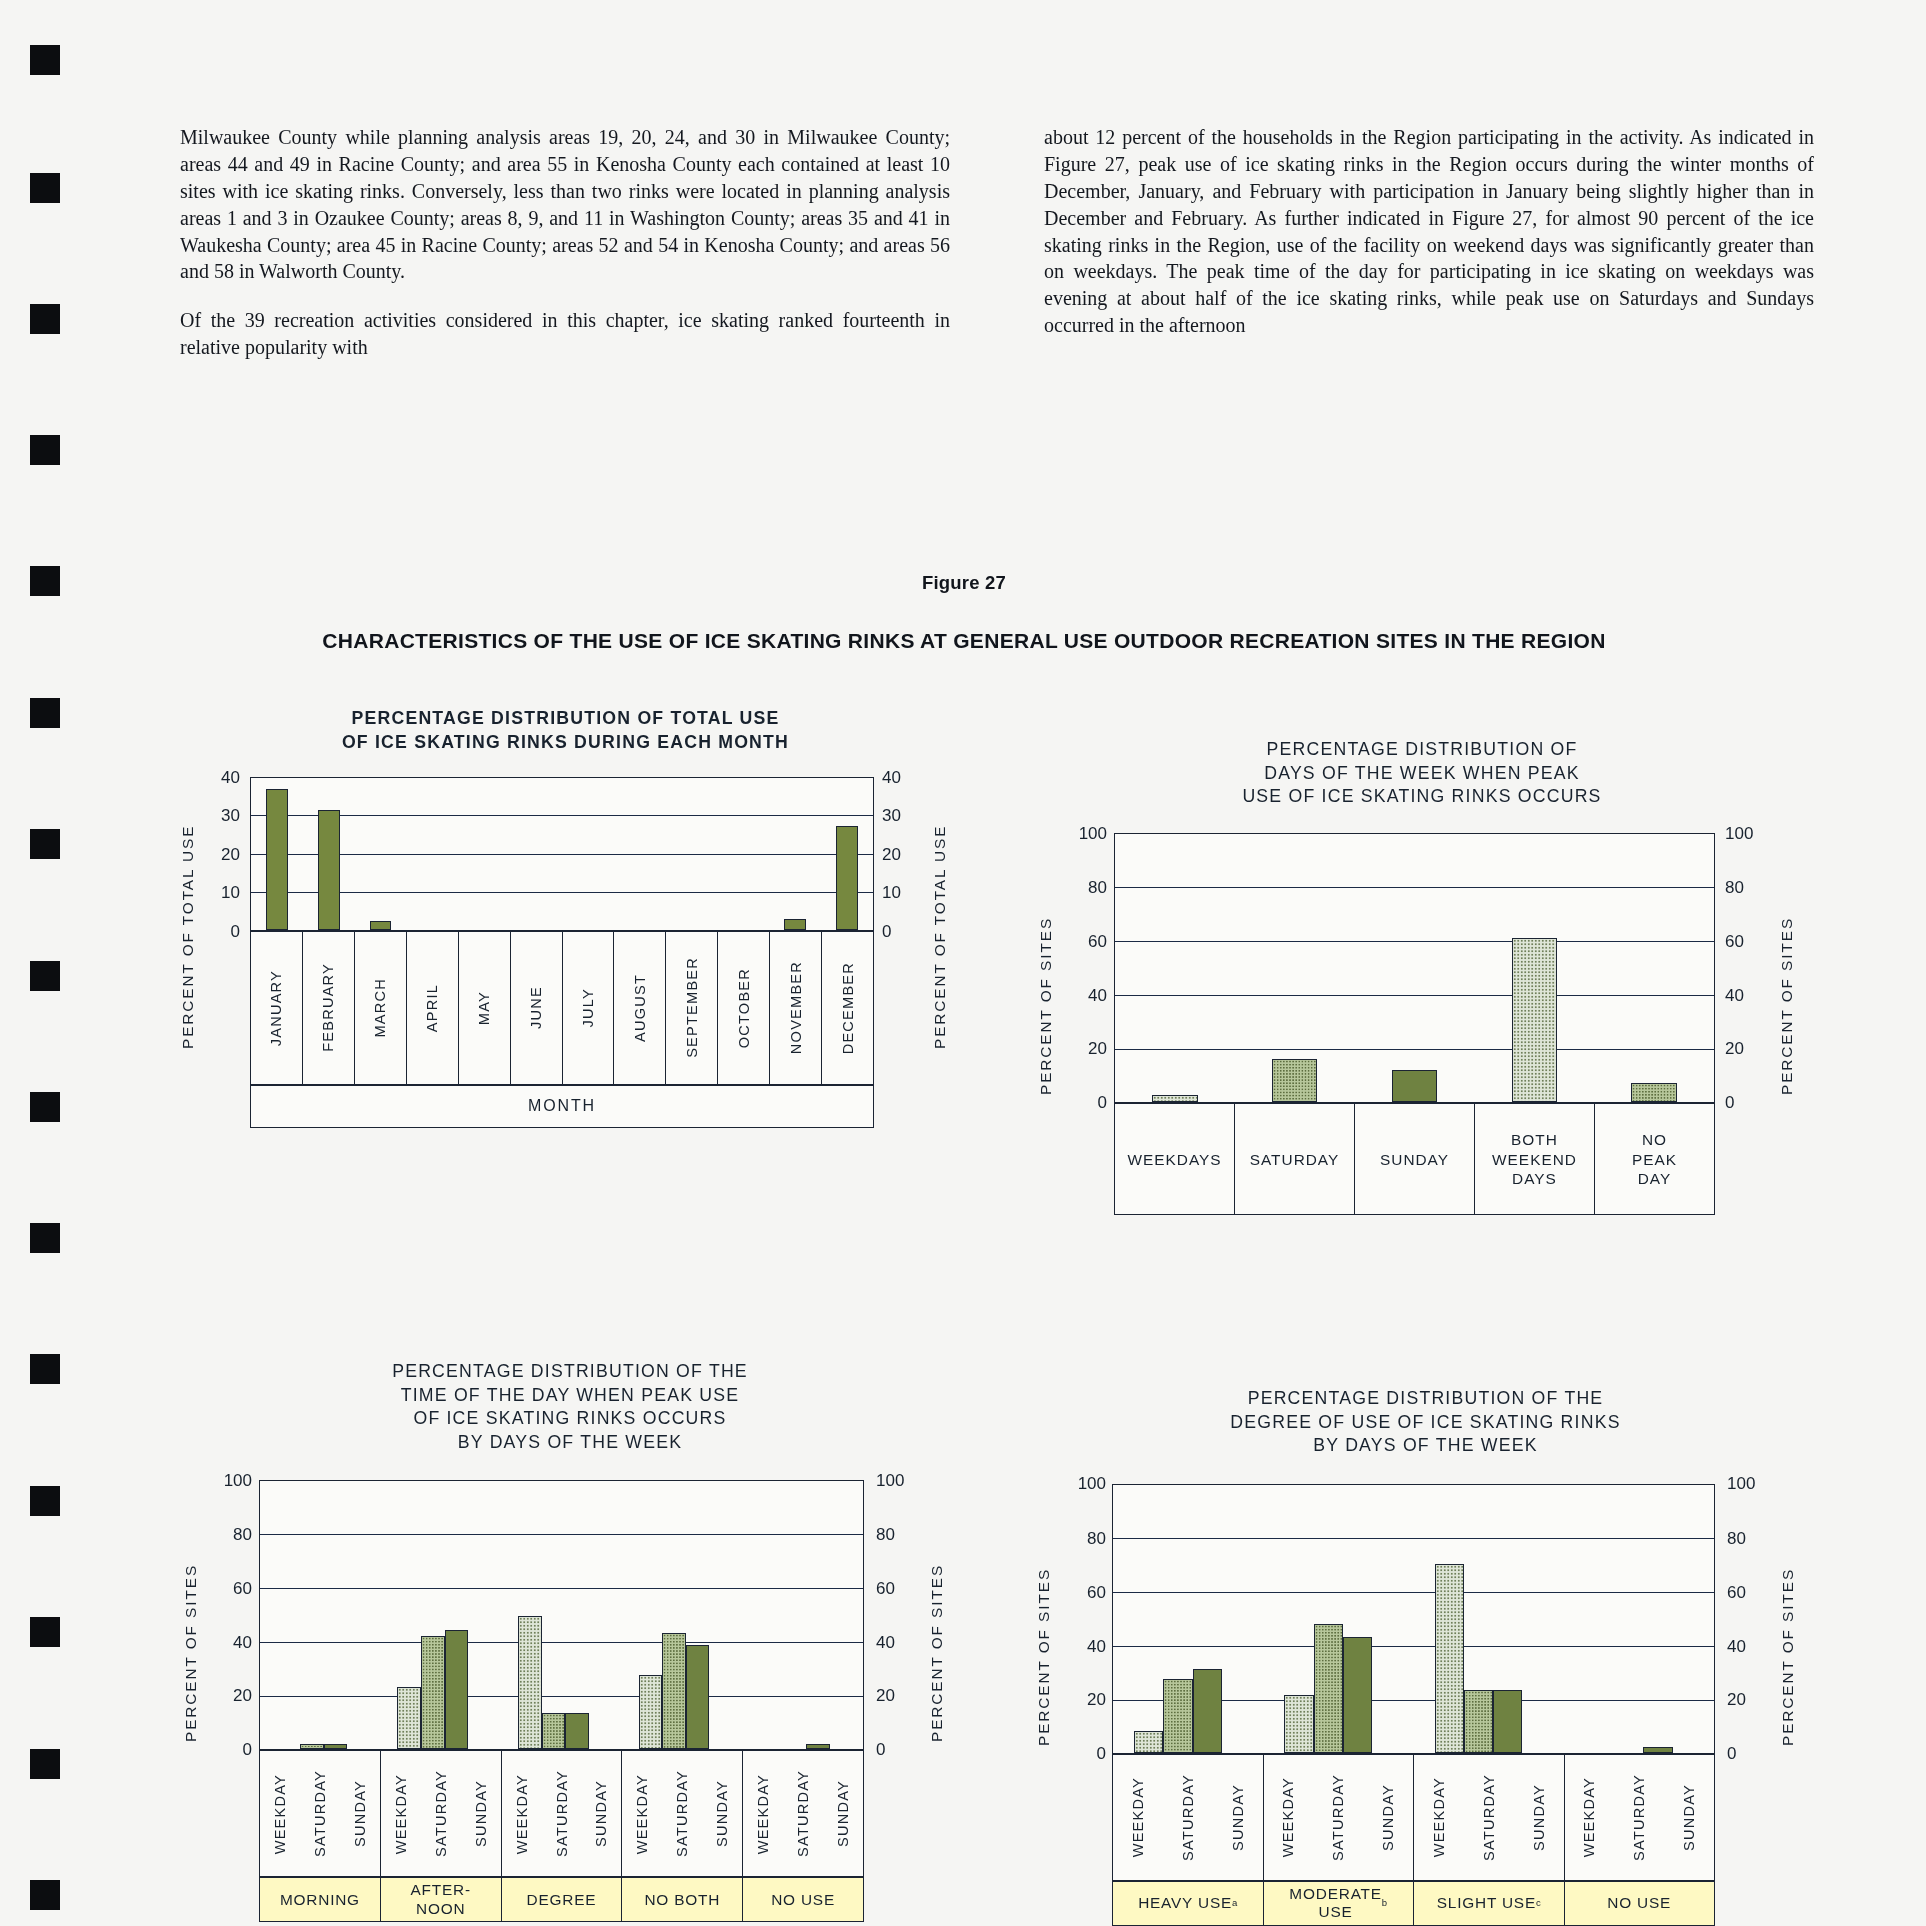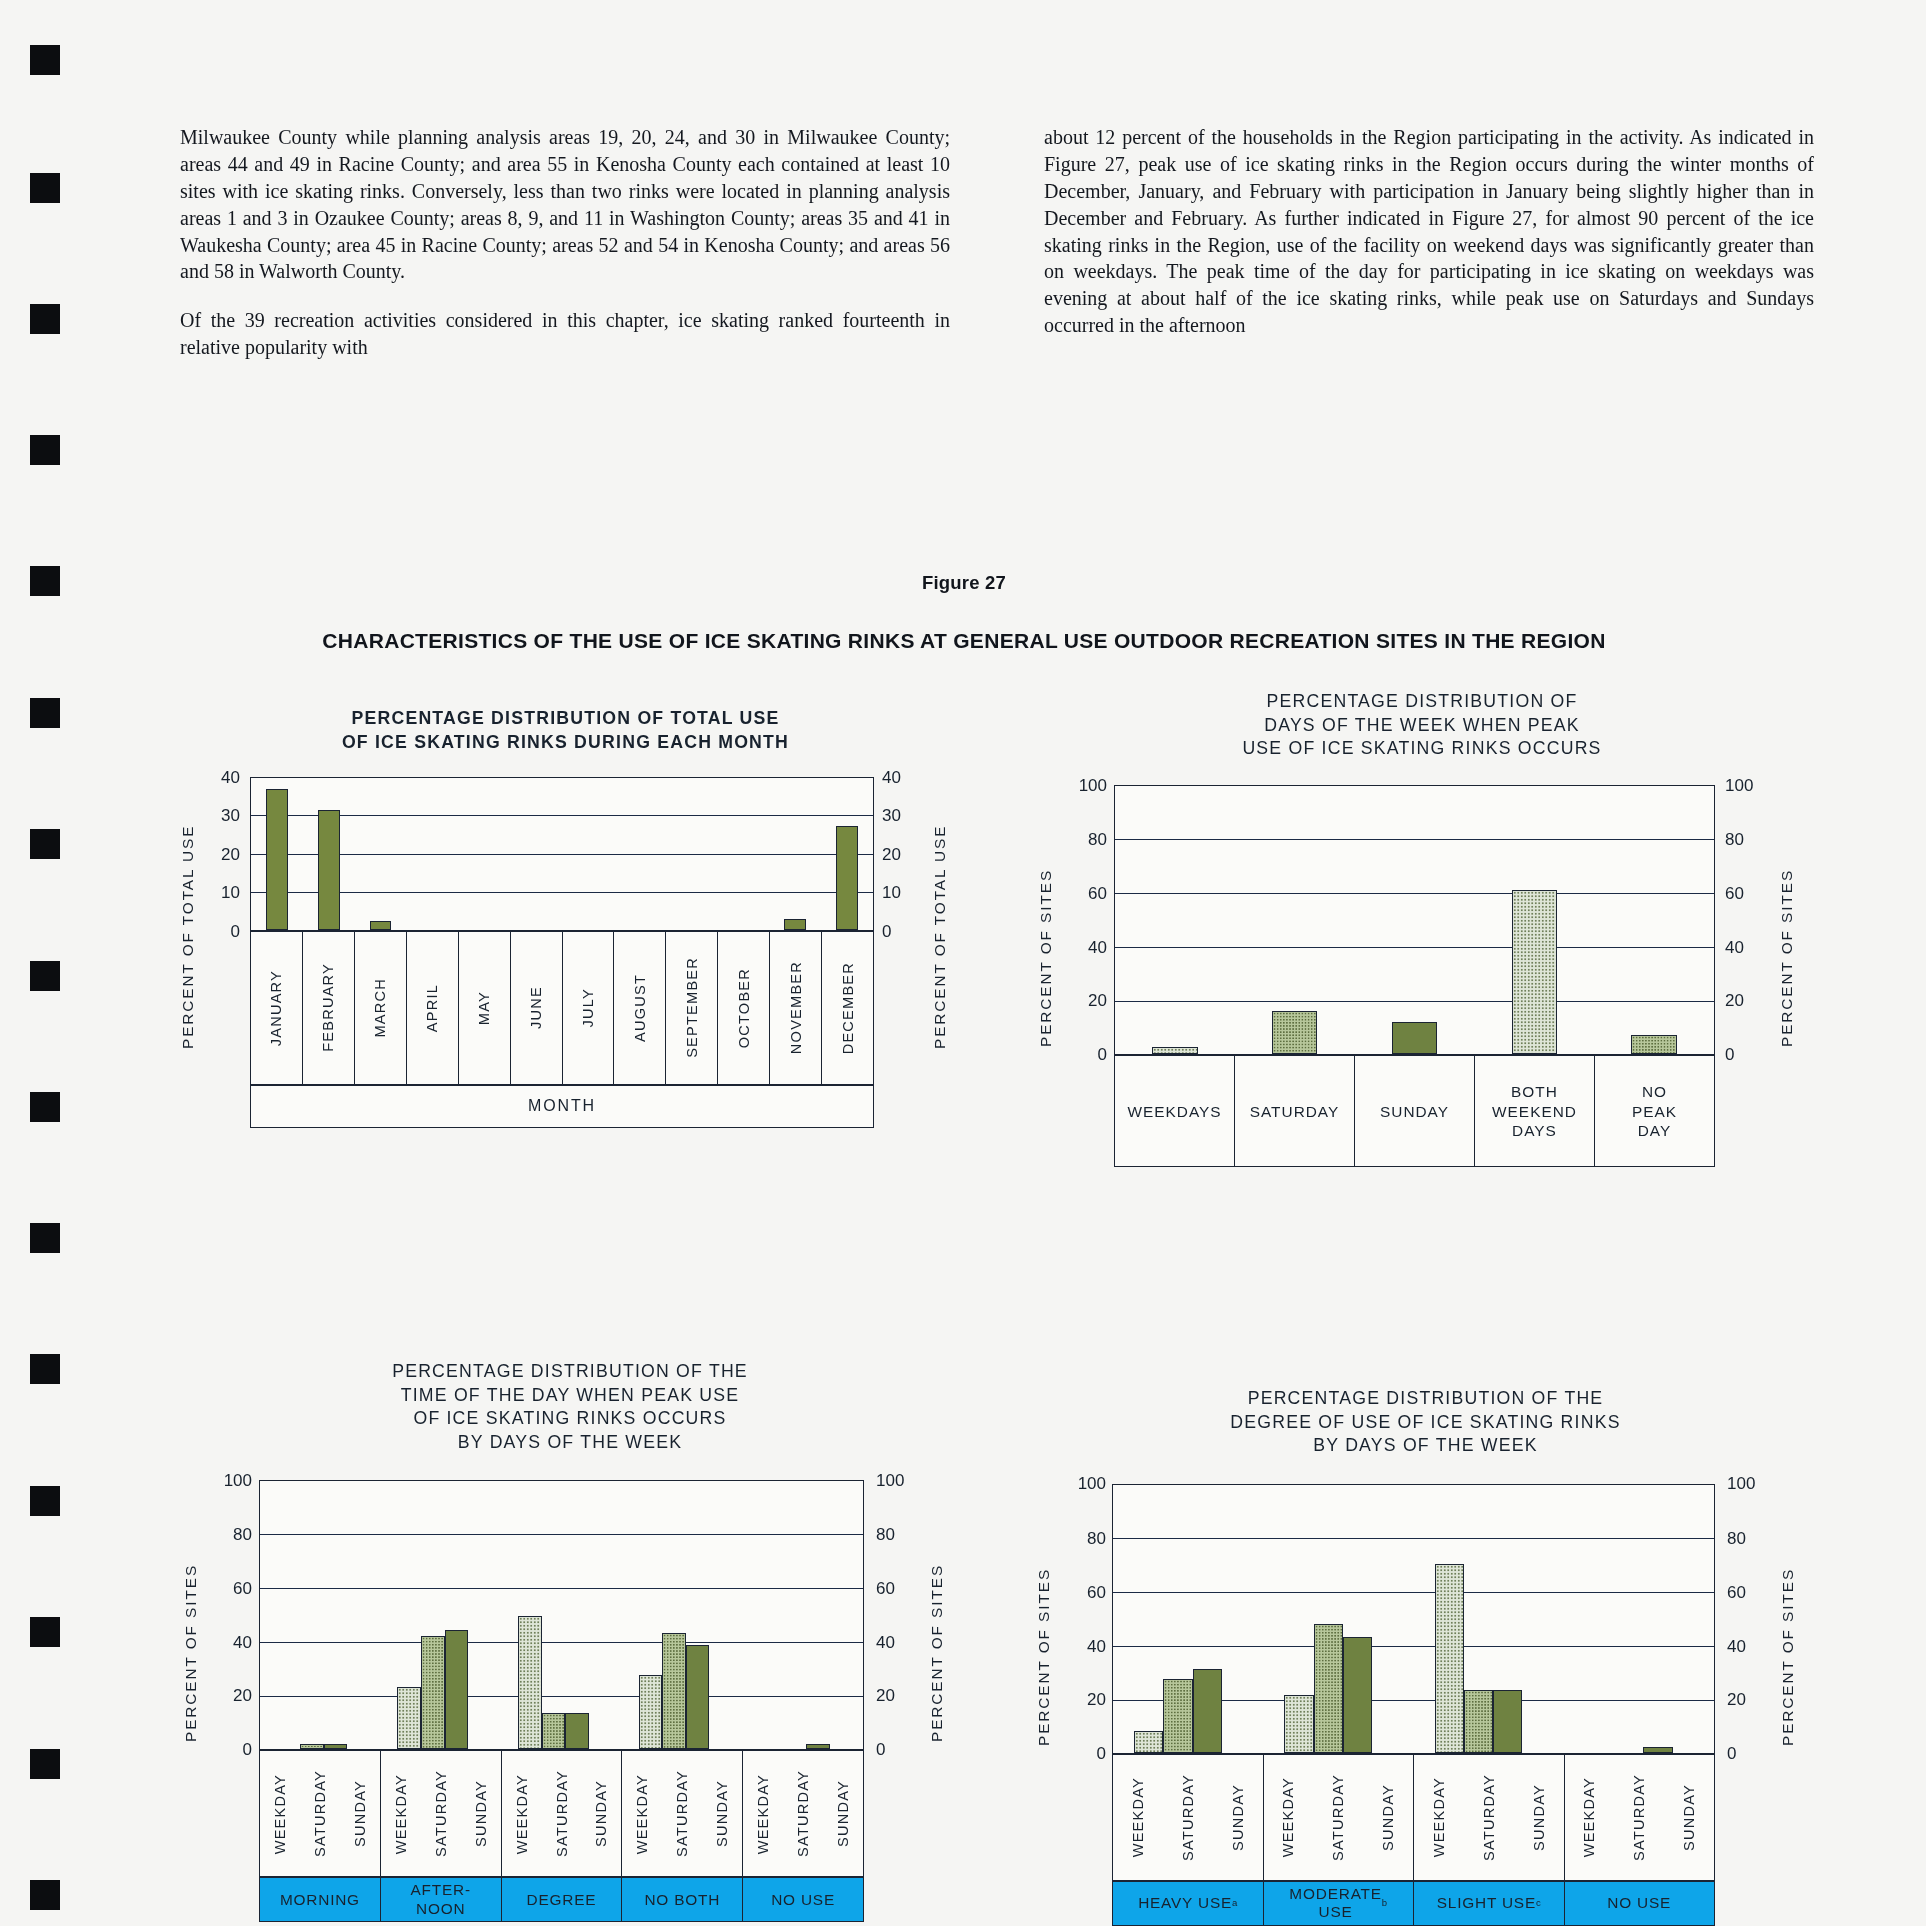--- a/index.html
+++ b/index.html
@@ -54,21 +54,21 @@
   .cats{position:absolute;border:1.9px solid #1b2433;box-sizing:border-box;display:flex;background:#fbfbf9;}
   .catcell{flex:1 1 0;border-right:1.5px solid #1b2433;box-sizing:border-box;position:relative;}
   .catcell:last-child{border-right:none;}
   .vlabels{position:absolute;inset:0;display:flex;}
   .vlab{flex:1 1 0;display:flex;align-items:center;justify-content:center;}
   .vtext{font-family:"Liberation Sans",sans-serif;font-size:14.6px;letter-spacing:1.2px;color:#18222e;
     writing-mode:vertical-rl;transform:rotate(180deg);white-space:nowrap;}
   .hcell{display:flex;align-items:center;justify-content:center;text-align:center;height:100%;
     font-family:"Liberation Sans",sans-serif;font-size:15.4px;letter-spacing:1px;color:#18222e;line-height:1.25;
     white-space:pre-line;}
-  .band{position:absolute;border:1.9px solid #1b2433;box-sizing:border-box;background:#0ea5e9;display:flex;}
+  .band{position:absolute;border:1.9px solid #1b2433;box-sizing:border-box;background:#fef9c3;display:flex;}
   .bandcell{flex:1 1 0;border-right:1.5px solid #1b2433;box-sizing:border-box;display:flex;
     align-items:center;justify-content:center;text-align:center;
     font-family:"Liberation Sans",sans-serif;font-size:15.4px;letter-spacing:0.8px;color:#18222e;line-height:1.2;
     white-space:pre-line;}
   .bandcell:last-child{border-right:none;}
   .bandfull{position:absolute;border:1.9px solid #1b2433;box-sizing:border-box;background:#fbfbf9;
     display:flex;align-items:center;justify-content:center;
     font-family:"Liberation Sans",sans-serif;font-size:16px;letter-spacing:1.9px;color:#18222e;}
   sup{font-size:.62em;vertical-align:super;letter-spacing:0;}
 </style>
@@ -225,21 +225,21 @@
               </div>
             </div>
           </div>
       </div>
 
       <div class="bandfull" style="left:77px;top:308px;width:624px;height:43px;">MONTH</div>
     </div>
   </div>
 
   <div class="panel" style="left:1025px;top:690px;width:794px;">
-    <div class="ctitle" style="width:678px;margin-left:58px;">PERCENTAGE DISTRIBUTION OF
+    <div class="ctitle" style="width:678px;margin-left:58px;margin-top:48px;">PERCENTAGE DISTRIBUTION OF
 DAYS OF THE WEEK WHEN PEAK
 USE OF ICE SKATING RINKS  OCCURS</div>
     <div class="plotwrap" style="position:relative;height:508px;margin-top:24px;">
 
       <div class="axis-name" style="left:11.6px;top:23px;height:239px;">PERCENT OF SITES</div>
       <div class="axis-name" style="left:753px;top:23px;height:239px;">PERCENT OF SITES</div>
 
       <div class="ticks">
         <div class="tick l" style="left:32px;width:50px;top:-9.2px;">100</div>
         <div class="tick l" style="left:32px;width:50px;top:45px;">80</div>

